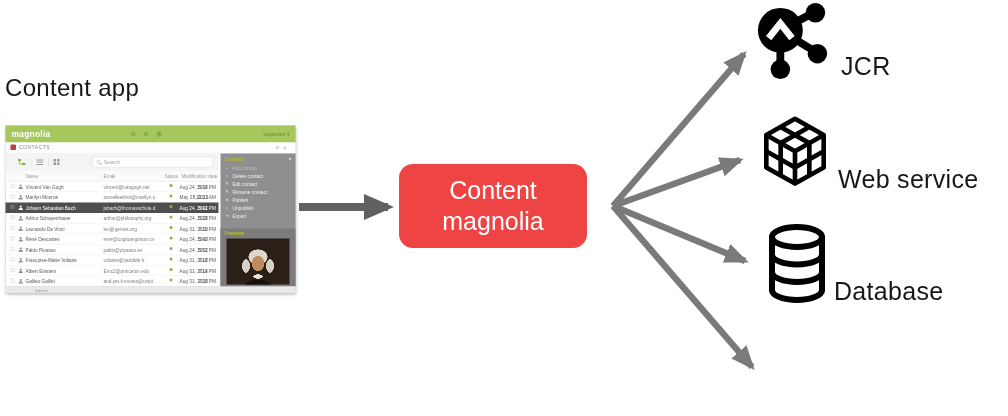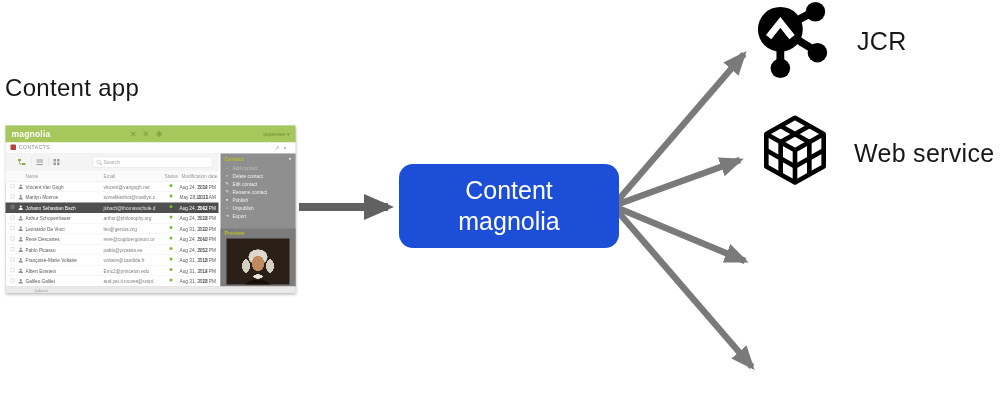--- a/index.html
+++ b/index.html
@@ -7,26 +7,26 @@
               font-family:"Liberation Sans","DejaVu Sans",sans-serif; }
   .canvas { position:relative; width:1008px; height:416px; }
 
   
   .content-app-label { position:absolute; left:5px; top:74px; font-size:24px; font-weight:500; color:#171717; letter-spacing:.3px; }
 
   
   .arrows { position:absolute; left:0; top:0; width:1008px; height:416px; pointer-events:none; }
 
   
-  .connector { position:absolute; left:399px; top:164px; width:220px; height:84px;
-               background:#1d4ed8; border-radius:14px; color:#fff; display:flex; flex-direction:column;
+  .connector { position:absolute; left:399px; top:164px; width:188px; height:84px;
+               background:#ef4444; border-radius:14px; color:#fff; display:flex; flex-direction:column;
                align-items:center; justify-content:center; font-size:25px; line-height:31px; }
 
   
-  .target { position:absolute; display:flex; align-items:center; gap:22px; }
+  .target { position:absolute; display:flex; align-items:flex-end; gap:6px; }
   .target .tlabel { font-size:25px; color:#171717; letter-spacing:.3px; white-space:nowrap; }
   .t-jcr { left:753px; top:1px;  height:80px; }
   .t-web { left:758px; top:112px; height:82px; }
   .t-db  { left:766px; top:222px; height:84px; }
   .t-cloud { left:760px; top:352px; height:52px; }
 
   
   .app-window { position:absolute; left:5px; top:125px; width:580px; height:336px;
                 transform:scale(.5); transform-origin:0 0; background:#fff;
                 border:1px solid #c6c6c6; box-shadow:2px 3px 6px rgba(0,0,0,.28); font-size:10px; }
@@ -147,20 +147,32 @@
         <path d="M40 5 L71 22.5 V57.5 L40 75 L9 57.5 V22.5 Z"></path>
         <path d="M9 22.5 L40 40 L71 22.5 M40 40 V75"></path>
         <path d="M24.5 13.75 L55.5 31.25 M55.5 13.75 L24.5 31.25"></path>
         <path d="M24.5 31.25 V66.25 M9 40 L40 57.5"></path>
         <path d="M55.5 31.25 V66.25 M71 40 L40 57.5"></path>
       </g>
     </svg>
     <span class="tlabel">Web service</span>
   </div>
 
+  <div class="target t-db">
+    <svg width="62" height="84" viewBox="0 0 62 82">
+      <g fill="none" stroke="#000" stroke-width="6" stroke-linecap="round">
+        <ellipse cx="31" cy="14" rx="25" ry="10"></ellipse>
+        <path d="M6 14 V67 M56 14 V67"></path>
+        <path d="M6 67 A25 10 0 0 0 56 67"></path>
+        <path d="M6 31.5 A25 10 0 0 0 56 31.5"></path>
+        <path d="M6 49 A25 10 0 0 0 56 49"></path>
+      </g>
+    </svg>
+    <span class="tlabel">Database</span>
+  </div>
 
 
   <div class="app-window">
 
     <div class="mag-header">
       <span class="mag-logo">magnolia</span>
       <div class="mag-center-icons"><span>×</span><span>×</span><span>∗</span></div>
       <span class="mag-user"><span>superuser</span> <span>▾</span></span>
     </div>
 

